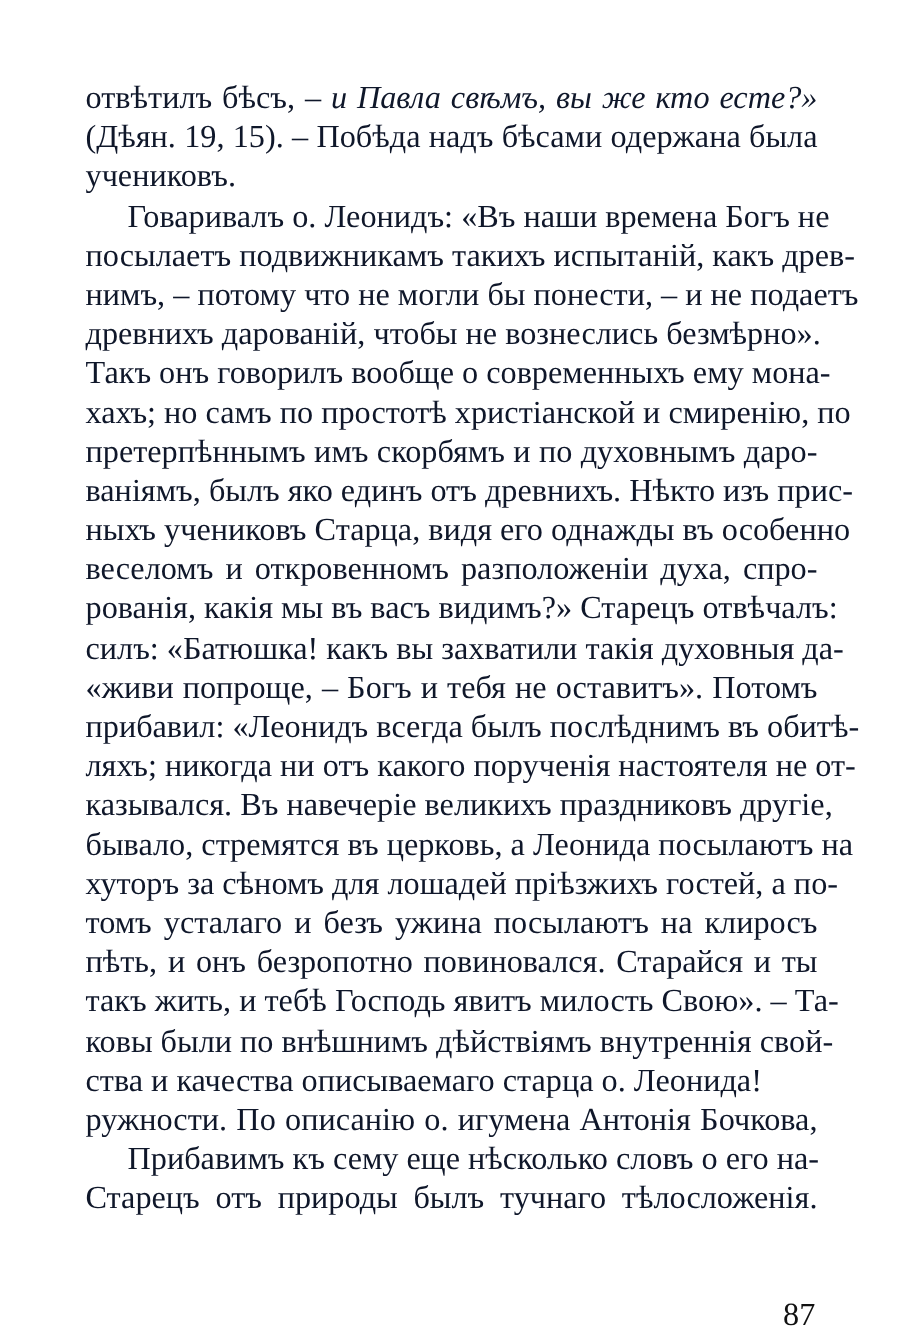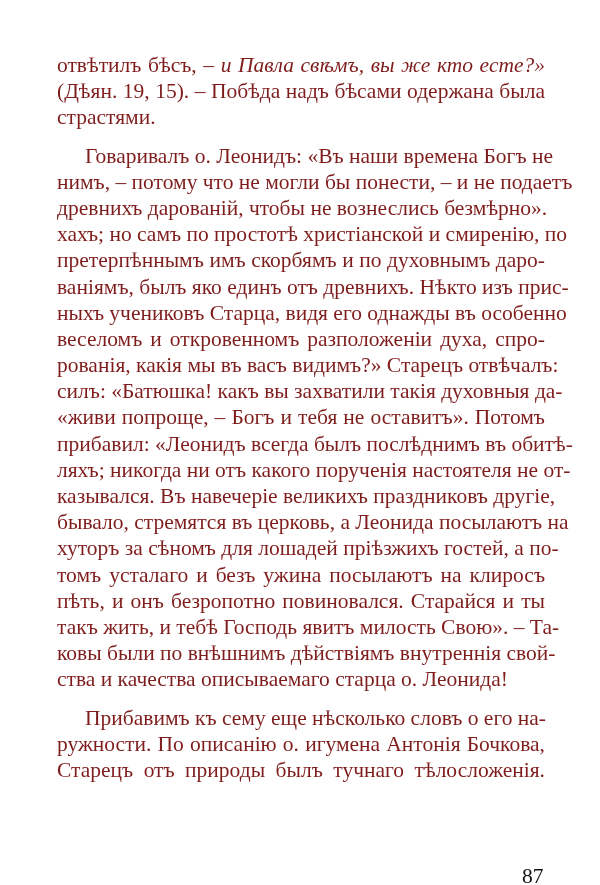--- a/index.html
+++ b/index.html
@@ -5,56 +5,58 @@
   html, body { margin: 0; padding: 0; background: #ffffff; }
   body { width: 600px; height: 885px; position: relative; overflow: hidden; }
   .page {
     position: absolute;
     left: 57px;
     top: 52px;
     width: 488px;
     font-family: "Liberation Serif", serif;
     font-size: 21.5px;
     line-height: 26.2px;
-    color: #7f1d1d;
+    color: #0f172a;
   }
   .line {
     display: block;
     white-space: nowrap;
     text-align: justify;
     text-align-last: justify;
     height: 26.2px;
   }
   .line.last { text-align-last: left; }
-  .line.indent { padding-left: 28px; margin-top: 12px; }
+  .line.indent { padding-left: 28px; }
   .ital { font-style: italic; }
   .page-number {
     position: absolute;
     left: 522px;
     top: 864px;
     font-family: "Liberation Serif", serif;
     font-size: 21.5px;
     color: #111111;
   }
 </style>
 </head>
 <body>
 
 <div class="page">
 
   <div>
     <span class="line"><span>отвѣтилъ бѣсъ, </span><span class="ital">– и Павла свѣмъ, вы же кто есте?»</span></span>
     <span class="line">(Дѣян. 19, 15). – Побѣда надъ бѣсами одержана была</span>
-    <span class="line last">страстями.</span>
+    <span class="line last">учениковъ.</span>
   </div>
 
   <div>
     <span class="line indent">Говаривалъ о. Леонидъ: «Въ наши времена Богъ не</span>
+    <span class="line">посылаетъ подвижникамъ такихъ испытаній, какъ древ-</span>
     <span class="line">нимъ, – потому что не могли бы понести, – и не подаетъ</span>
     <span class="line">древнихъ дарованій, чтобы не вознеслись безмѣрно».</span>
+    <span class="line">Такъ онъ говорилъ вообще о современныхъ ему мона-</span>
     <span class="line">хахъ; но самъ по простотѣ христіанской и смиренію, по</span>
     <span class="line">претерпѣннымъ имъ скорбямъ и по духовнымъ даро-</span>
     <span class="line">ваніямъ, былъ яко единъ отъ древнихъ. Нѣкто изъ прис-</span>
     <span class="line">ныхъ учениковъ Старца, видя его однажды въ особенно</span>
     <span class="line">веселомъ и откровенномъ разположеніи духа, спро-</span>
     <span class="line">рованія, какія мы въ васъ видимъ?» Старецъ отвѣчалъ:</span>
     <span class="line">силъ: «Батюшка! какъ вы захватили такія духовныя да-</span>
     <span class="line">«живи попроще, – Богъ и тебя не оставитъ». Потомъ</span>
     <span class="line">прибавил: «Леонидъ всегда былъ послѣднимъ въ обитѣ-</span>
     <span class="line">ляхъ; никогда ни отъ какого порученія настоятеля не от-</span>
@@ -62,19 +64,19 @@
     <span class="line">бывало, стремятся въ церковь, а Леонида посылаютъ на</span>
     <span class="line">хуторъ за сѣномъ для лошадей пріѣзжихъ гостей, а по-</span>
     <span class="line">томъ усталаго и безъ ужина посылаютъ на клиросъ</span>
     <span class="line">пѣть, и онъ безропотно повиновался. Старайся и ты</span>
     <span class="line">такъ жить, и тебѣ Господь явитъ милость Свою». – Та-</span>
     <span class="line">ковы были по внѣшнимъ дѣйствіямъ внутреннія свой-</span>
     <span class="line last">ства и качества описываемаго старца о. Леонида!</span>
   </div>
 
   <div>
+    <span class="line">ружности. По описанію о. игумена Антонія Бочкова,</span>
     <span class="line indent">Прибавимъ къ сему еще нѣсколько словъ о его на-</span>
-    <span class="line">ружности. По описанію о. игумена Антонія Бочкова,</span>
     <span class="line">Старецъ отъ природы былъ тучнаго тѣлосложенія.</span>
   </div>
 </div>
 
 <div class="page-number">87</div>
 
 </body></html>

